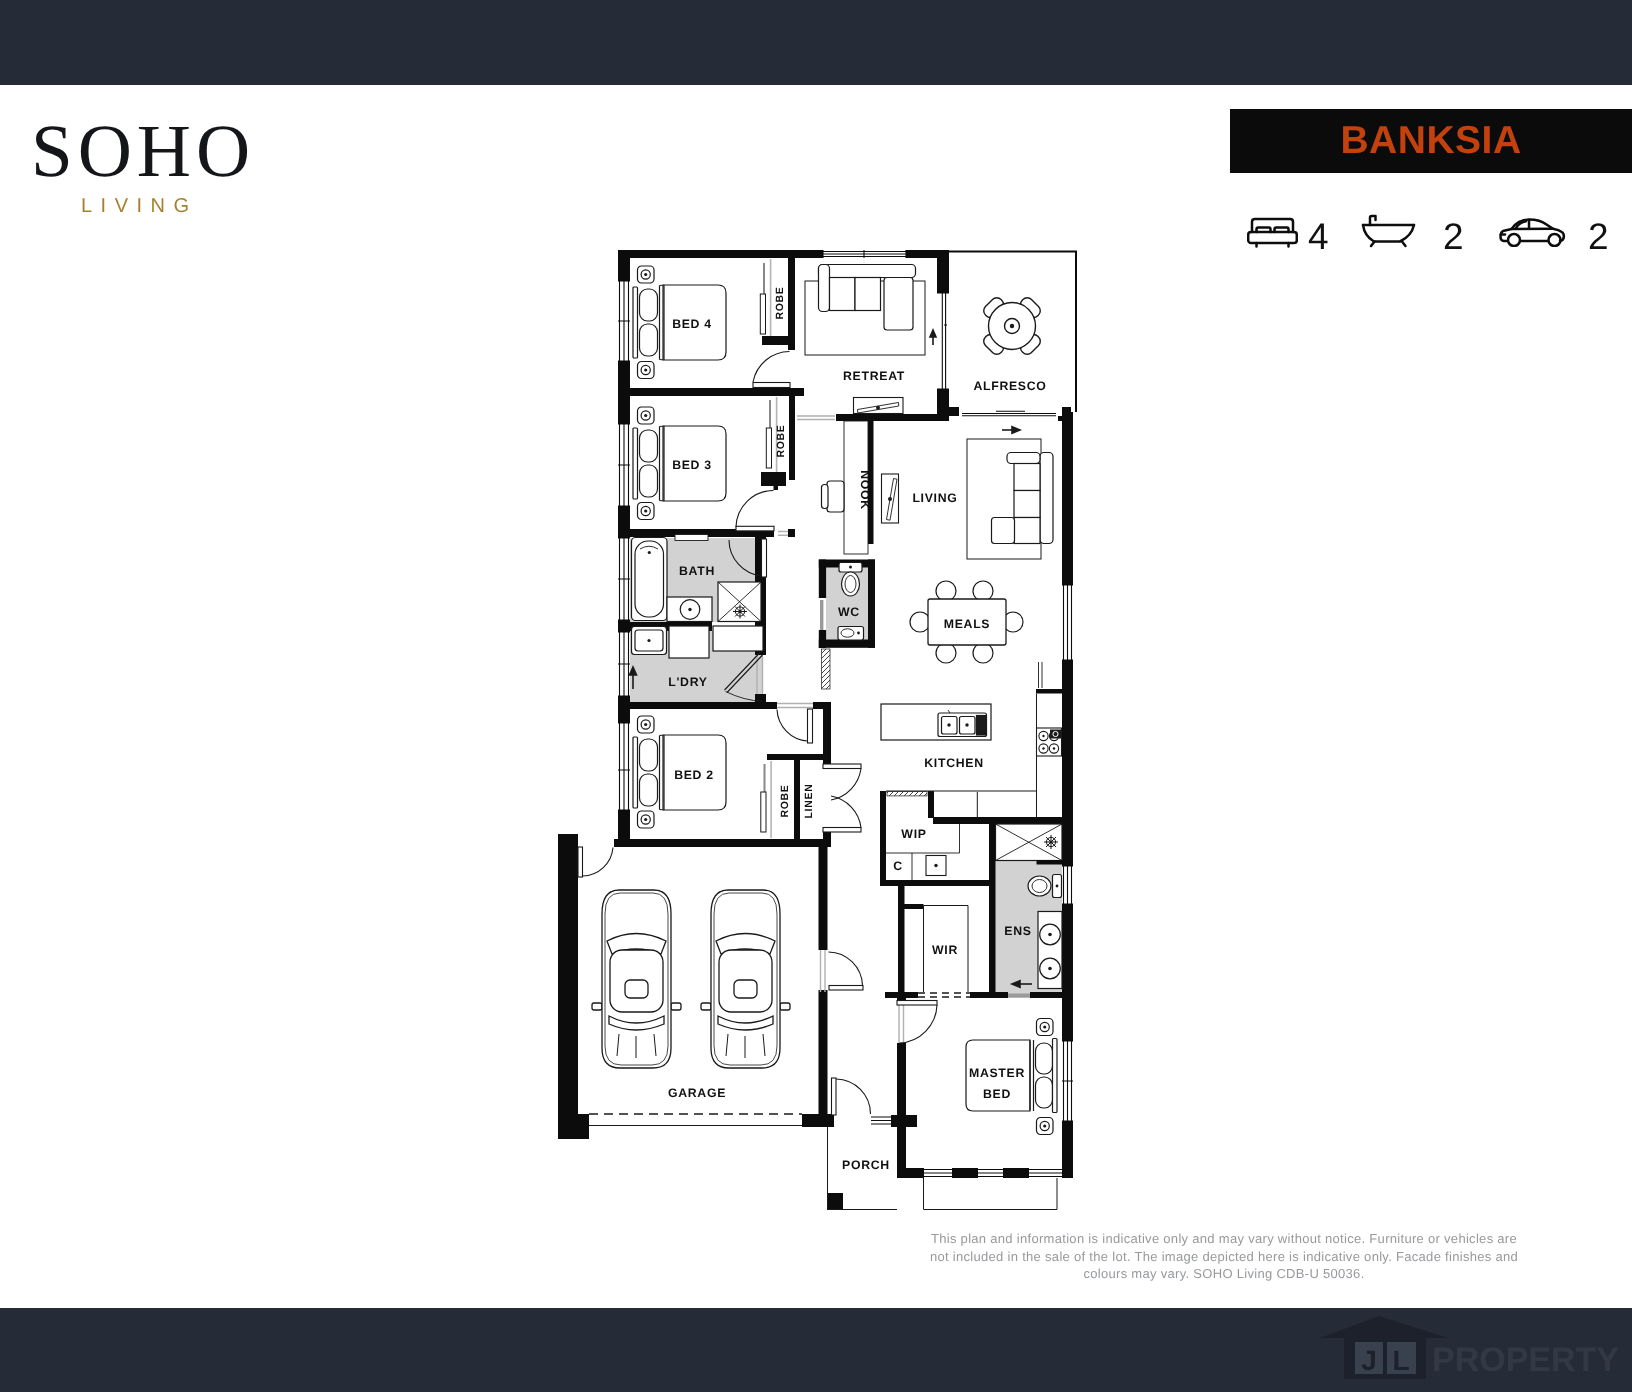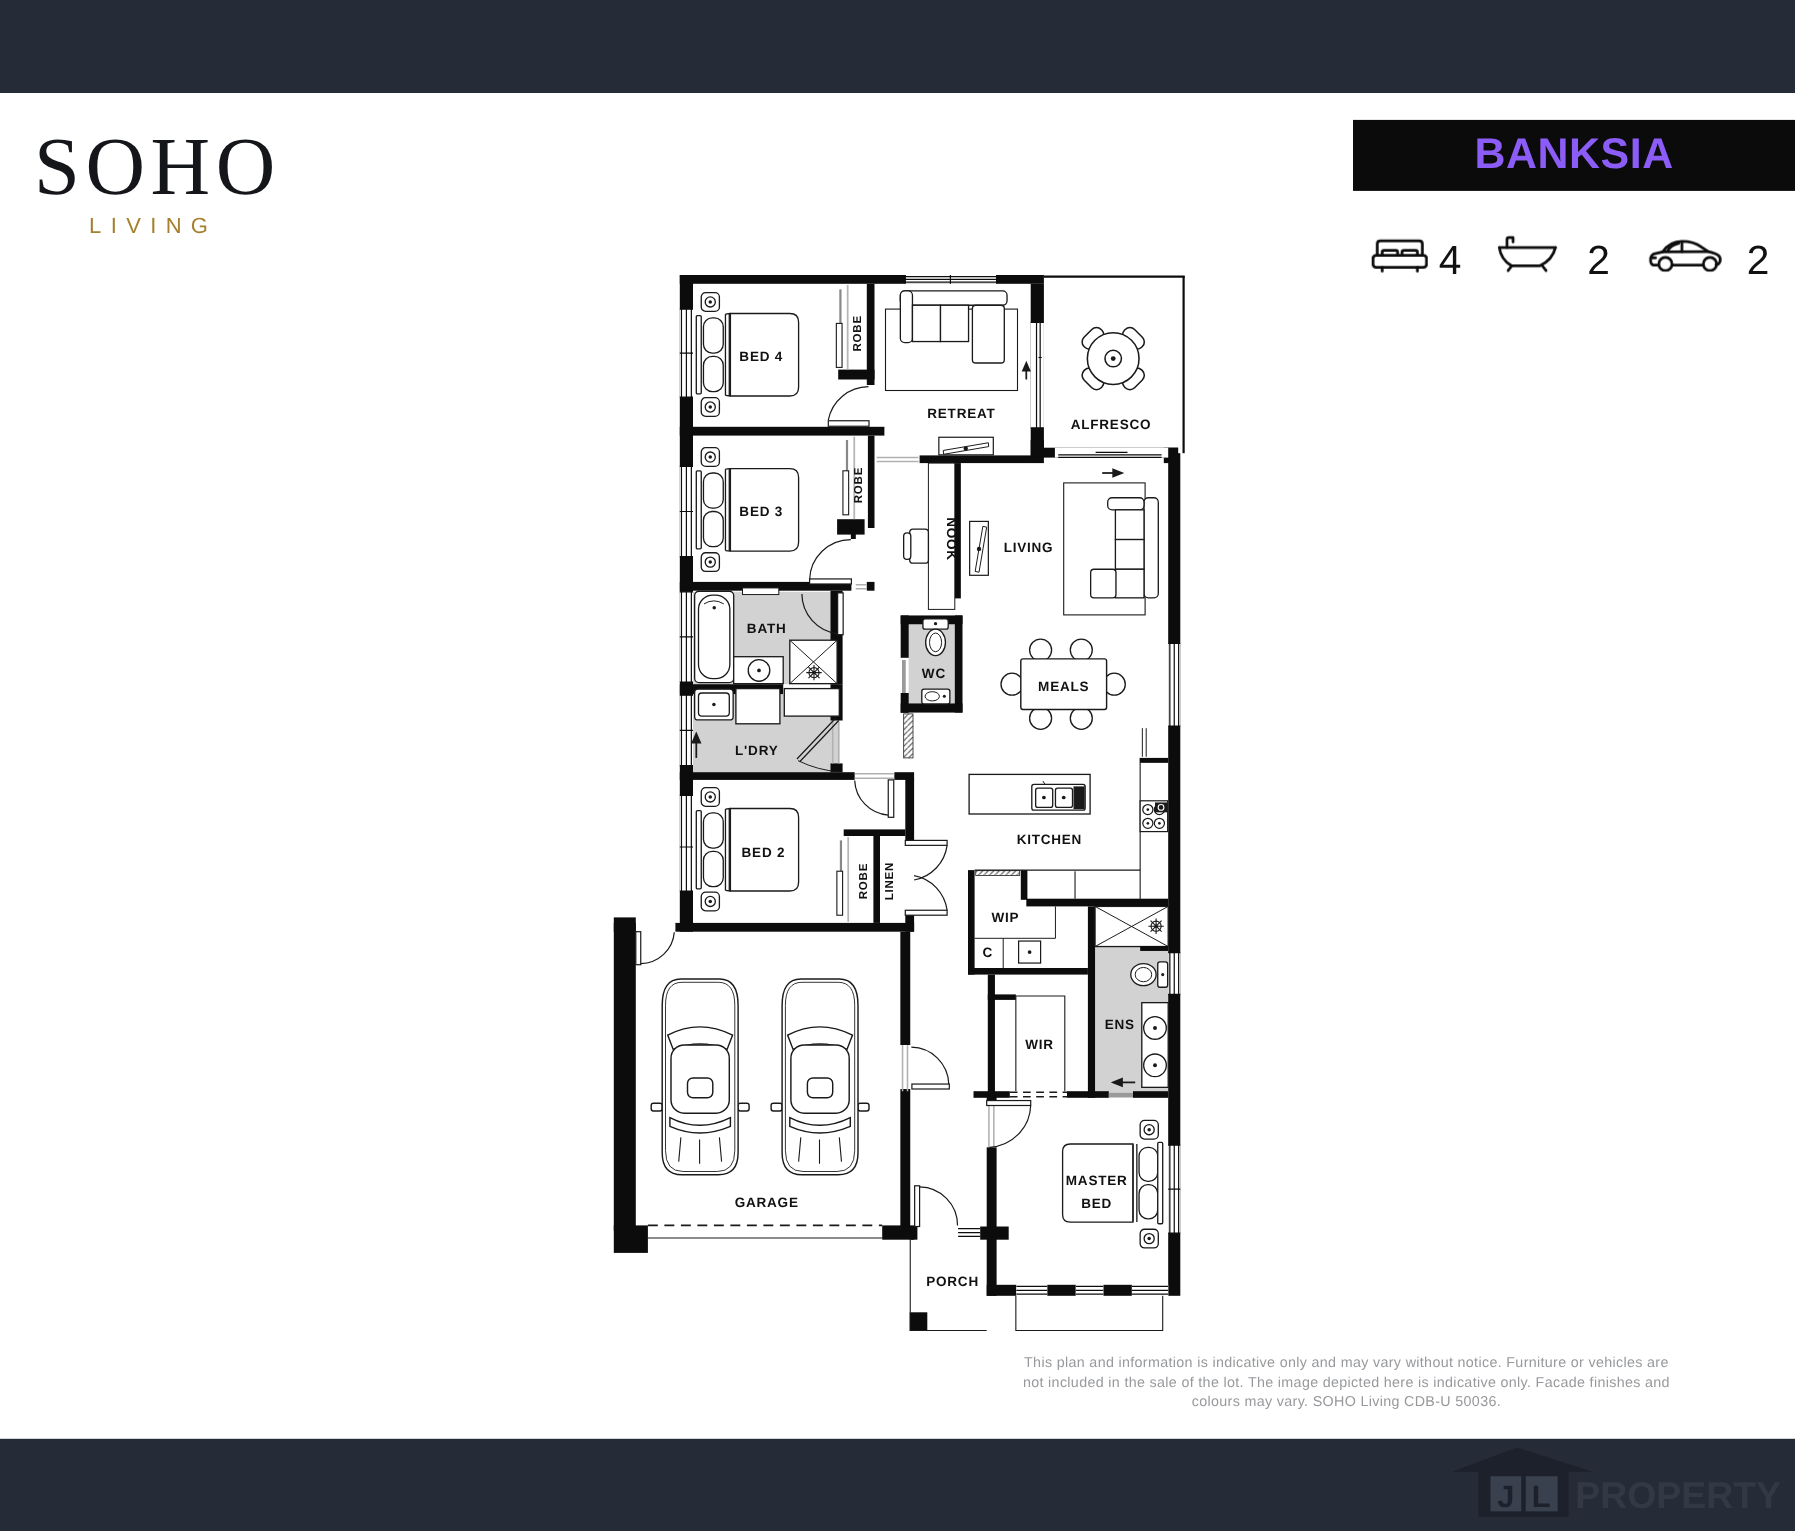--- a/index.html
+++ b/index.html
@@ -9,21 +9,21 @@
 </style>
 </head>
 <body>
 
 <div class="abs" style="left:0;top:0;width:1632px;height:85px;background:#262b38;"></div>
 
 <div class="abs" style="left:31px;top:109px;width:280px;font-family:'Liberation Serif',serif;font-size:75px;letter-spacing:5px;color:#14161a;">SOHO</div>
 
 <div class="abs" style="left:81px;top:195px;font-size:20px;letter-spacing:8.5px;color:#a5812f;font-weight:500;">LIVING</div>
 
-<div class="abs" style="left:1230px;top:109px;width:402px;height:64px;background:#0b0b0b;color:#8b5cf6;font-size:39px;font-weight:bold;letter-spacing:0.5px;text-align:center;line-height:63px;">BANKSIA</div>
+<div class="abs" style="left:1230px;top:109px;width:402px;height:64px;background:#0b0b0b;color:#c2410c;font-size:39px;font-weight:bold;letter-spacing:0.5px;text-align:center;line-height:63px;">BANKSIA</div>
 
 <svg class="abs" style="left:1247px;top:217px;" width="51" height="31" viewBox="0 0 51 31">
   <g fill="none" stroke="#0d0d0d" stroke-width="2.5" stroke-linejoin="round" stroke-linecap="round">
     <path d="M5 15 L5 4.8 Q5 2 7.8 2 L43.2 2 Q46 2 46 4.8 L46 15"></path>
     <rect x="1.2" y="15" width="48.6" height="11" rx="2.8"></rect>
     <path d="M9.5 26 L9.5 29.5 M41.5 26 L41.5 29.5"></path>
     <path d="M9.5 15 L9.5 12.2 Q9.5 10.5 11.2 10.5 L22 10.5 Q23.5 10.5 23.5 12.2 L23.5 15"></path>
     <path d="M27.5 15 L27.5 12.2 Q27.5 10.5 29.2 10.5 L40 10.5 Q41.5 10.5 41.5 12.2 L41.5 15"></path>
   </g>
 </svg>

